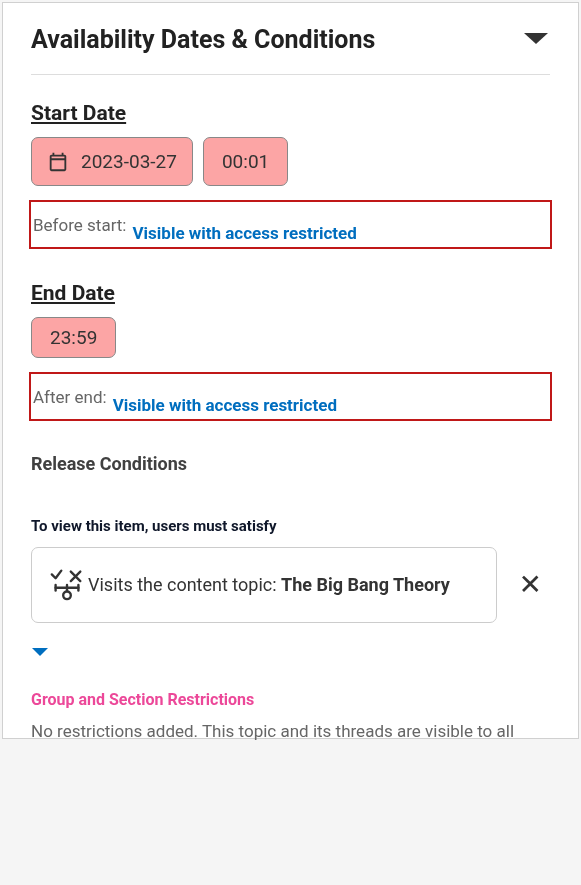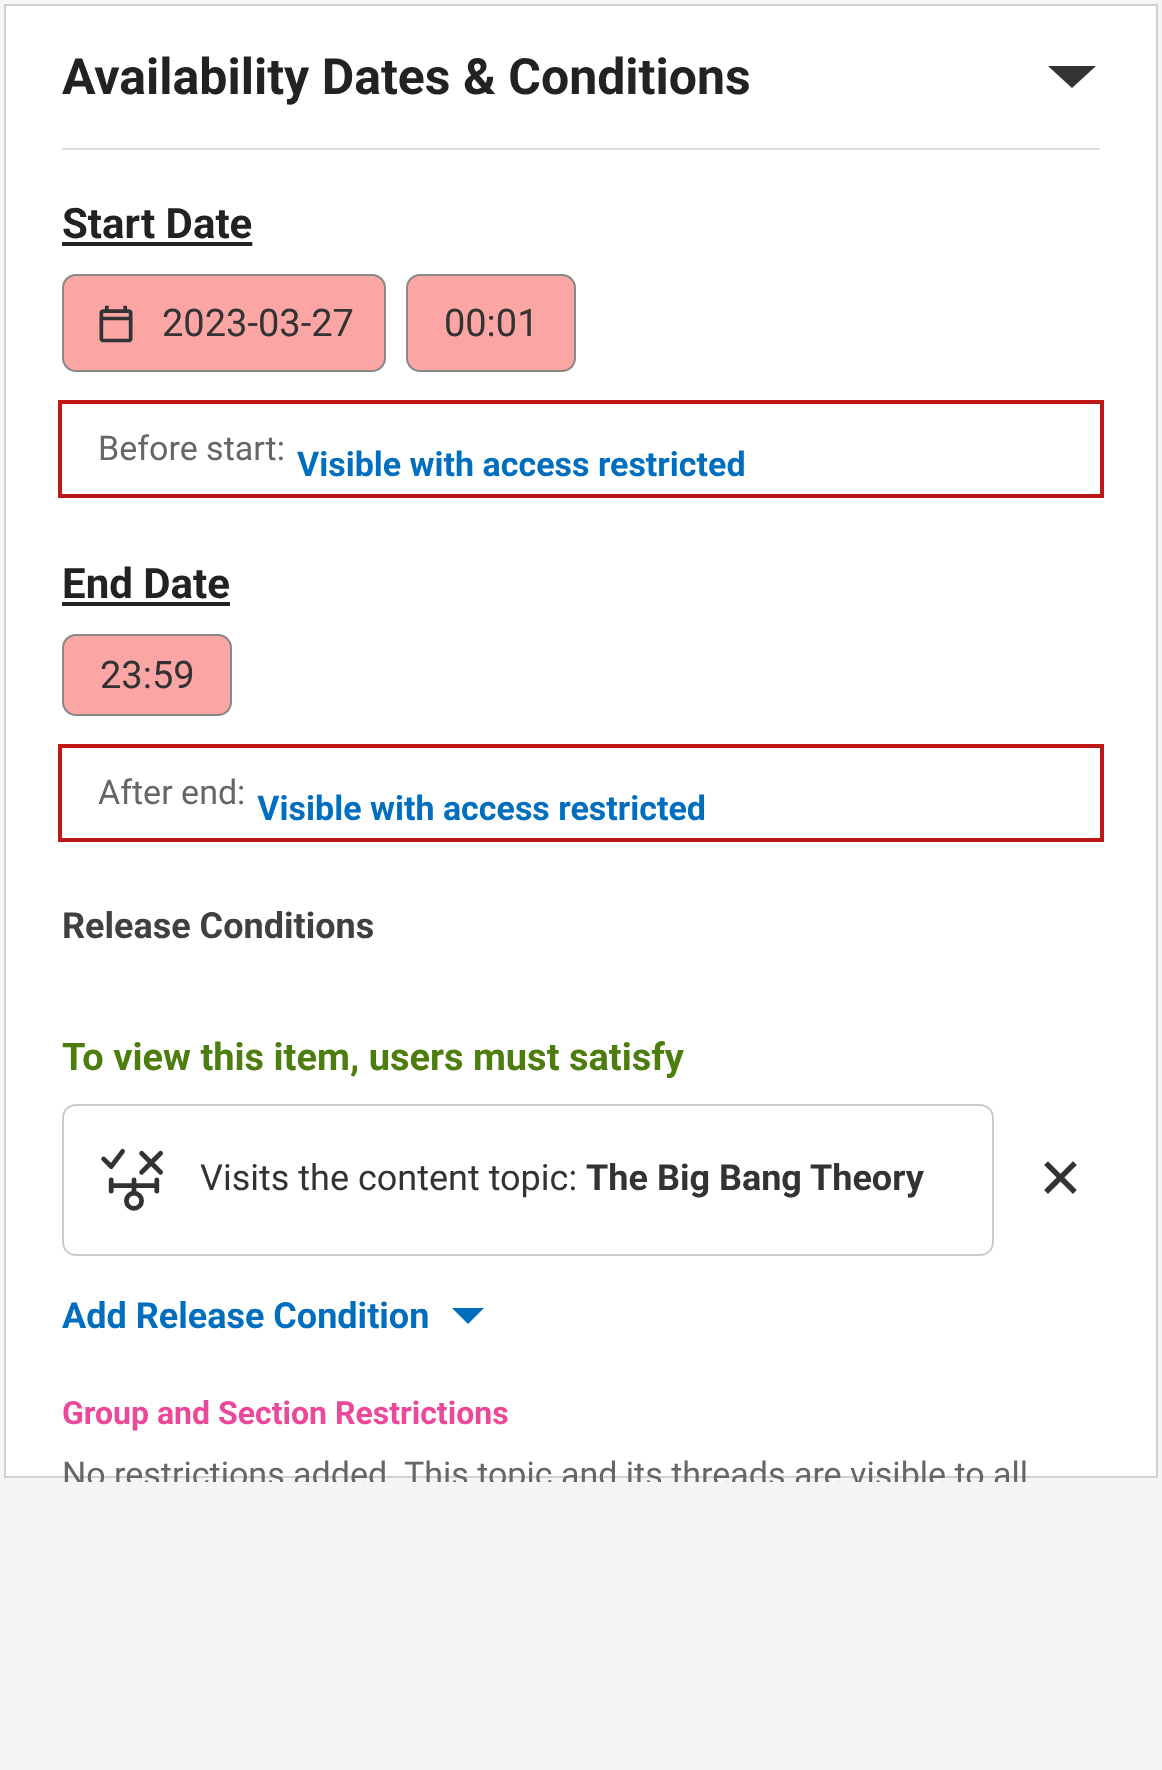--- a/index.html
+++ b/index.html
@@ -73,21 +73,21 @@
       fill: #333;
     }
     .time-input {
       padding: 8px 18px;
     }
     .status-row {
       display: flex;
       align-items: center;
       gap: 6px;
       margin-bottom: 34px;
-      padding: 4px 18px;
+      padding: 4px 2px;
     }
     .status-row.red-outline {
       outline: 2px solid #c01818;
       outline-offset: 0;
     }
     .status-prefix {
       font-size: 17px;
       color: #666;
     }
     .status-link {
@@ -97,40 +97,40 @@
       cursor: pointer;
       margin-top: 17px;
     }
     .section-label {
       font-size: 18px;
       font-weight: 700;
       color: #404040;
       margin-bottom: 16px;
     }
     .subtext-bold {
-      font-size: 19px;
-      font-weight: 700;
-      color: #4d7c0f;
+      font-size: 15px;
+      font-weight: 700;
+      color: #0f172a;
       margin-bottom: 12px;
       margin-top: 43px;
     }
     .condition-row {
       display: flex;
       align-items: center;
       gap: 14px;
       margin-bottom: 20px;
     }
     .condition-card {
       flex: 1;
       border: 1px solid #ccc;
       border-radius: 7px;
       padding: 16px 16px;
       display: flex;
       align-items: center;
-      gap: 14px;
+      gap: 2px;
     }
     .condition-icon svg {
       width: 38px;
       height: 38px;
     }
     .condition-text {
       font-size: 18px;
       color: #333;
       line-height: 1.45;
     }
@@ -241,21 +241,20 @@
       <div class="condition-text">
         <span>Visits the content topic: </span><span class="topic-name">The Big Bang Theory</span>
       </div>
     </div>
     <span class="remove-btn">
       <span>✕</span>
     </span>
   </div>
 
   <div class="add-link-row">
-    <span class="add-link">Add Release Condition</span>
     <span class="add-caret">
       <svg viewBox="0 0 18 12">
           <path d="M1 2 L9 10 L17 2 Z"></path>
         </svg>
     </span>
   </div>
 
   <div class="group-label">Group and Section Restrictions</div>
   <div class="group-text">No restrictions added. This topic and its threads are visible to all learners.</div>
 

